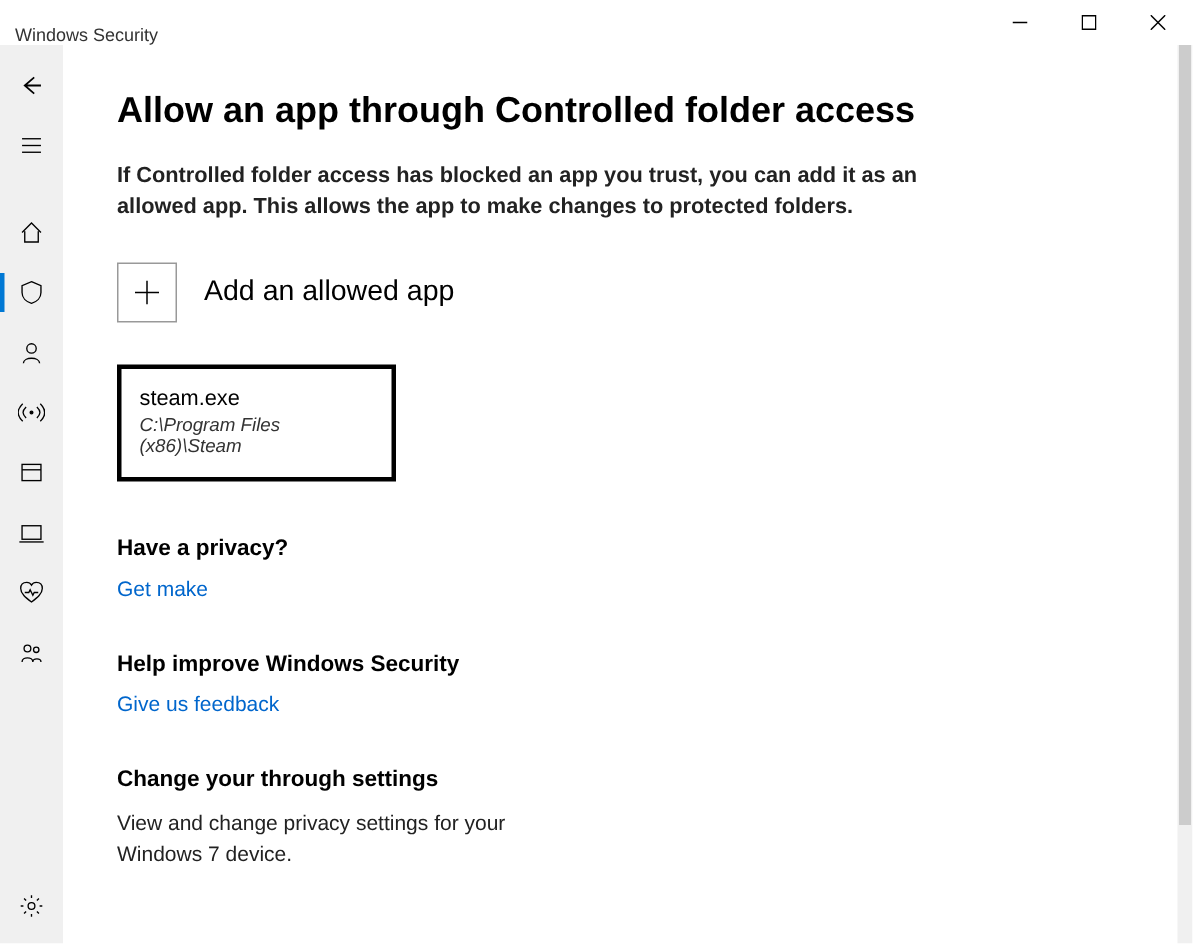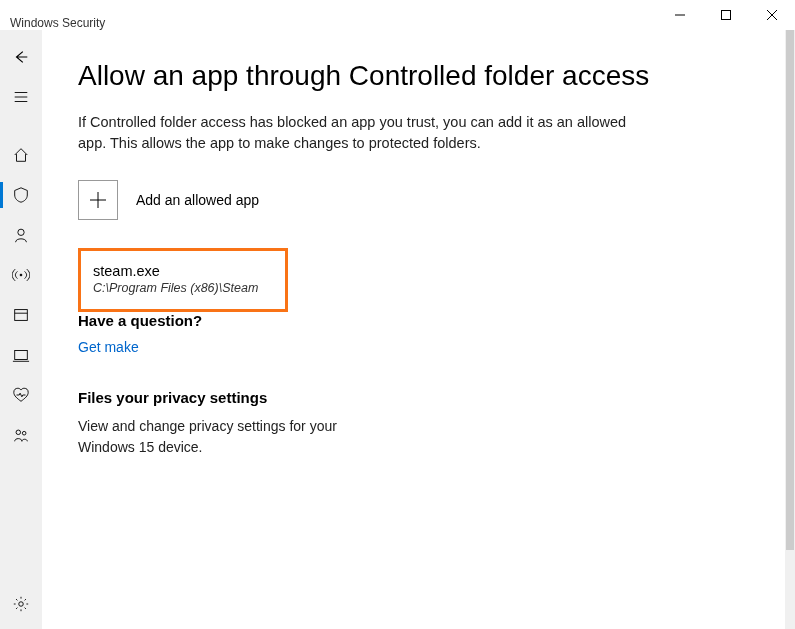--- a/index.html
+++ b/index.html
@@ -9,27 +9,27 @@
     .window-controls { display: flex; }
     .window-controls .ctrl { width: 46px; height: 30px; display: flex; align-items: center; justify-content: center; }
     .window-controls svg { width: 10px; height: 10px; }
     .body-wrap { display: flex; height: calc(629px - 30px); }
     .sidebar { width: 42px; background: #f0f0f0; display: flex; flex-direction: column; gap: 2px; padding-top: 8px; position: relative; }
     .sidebar .ico { width: 42px; height: 38px; display: flex; align-items: center; justify-content: center; position: relative; }
     .sidebar .ico svg { width: 18px; height: 18px; stroke: #000; fill: none; stroke-width: 1; }
     .sidebar .ico.active::before { content: ""; position: absolute; left: 0; top: 6px; bottom: 6px; width: 3px; background: #0078d4; }
     .sidebar-spacer { flex: 1; }
     .main { flex: 1; padding: 28px 40px 0 36px; position: relative; overflow: hidden; }
-    .page-title { font-size: 28px; font-weight: 400; line-height: 1.3; margin-bottom: 18px; }
-    .page-subtitle { font-size: 14.5px; color: #222; line-height: 1.45; max-width: 560px; margin-bottom: 26px; }
+    .page-title { font-size: 24px; font-weight: 700; line-height: 1.3; margin-bottom: 18px; }
+    .page-subtitle { font-size: 14.5px; color: #222; line-height: 1.45; max-width: 560px; margin-bottom: 26px; font-weight: bold; }
     .add-row { display: flex; align-items: center; gap: 18px; margin-bottom: 28px; }
     .add-btn { width: 40px; height: 40px; border: 1px solid #999; display: flex; align-items: center; justify-content: center; background: #fff; }
     .add-btn svg { width: 16px; height: 16px; stroke: #000; stroke-width: 1; }
-    .add-label { font-size: 14px; }
-    .app-item { border: 3px solid #f97316; padding: 12px 12px 14px 12px; width: 210px; }
+    .add-label { font-size: 19px; }
+    .app-item { border: 3px solid #000000; padding: 12px 12px 14px 12px; width: 186px; margin-bottom: 36px; }
     .app-name { font-size: 14.5px; margin-bottom: 2px; }
     .app-path { font-size: 12.5px; color: #333; font-style: italic; }
     .section { margin-bottom: 34px; }
     .section h3 { font-size: 15px; font-weight: 600; margin-bottom: 10px; }
     .link { font-size: 14px; color: #0066cc; cursor: pointer; }
     .sub-text { font-size: 14px; color: #222; line-height: 1.45; max-width: 260px; }
     .scrollbar { position: absolute; right: 0; top: 30px; bottom: 0; width: 10px; background: #f0f0f0; }
     .scrollbar-thumb { position: absolute; left: 1px; right: 1px; top: 0; height: 520px; background: #ccc; }
   </style>
 </head>
@@ -141,27 +141,31 @@
       </div>
       <span class="add-label">Add an allowed app</span>
     </div>
 
     <div class="app-item">
       <div class="app-name">steam.exe</div>
       <div class="app-path">C:\Program Files (x86)\Steam</div>
     </div>
 
     <div class="section">
-      <h3>Have a question?</h3>
+      <h3>Have a privacy?</h3>
       <div class="link">Get make</div>
     </div>
 
+    <div class="section">
+      <h3>Help improve Windows Security</h3>
+      <div class="link">Give us feedback</div>
+    </div>
 
     <div class="section">
-      <h3>Files your privacy settings</h3>
-      <p class="sub-text">View and change privacy settings for your Windows 15 device.</p>
+      <h3>Change your through settings</h3>
+      <p class="sub-text">View and change privacy settings for your Windows 7 device.</p>
     </div>
   </main>
 </div>
 
 <div class="scrollbar">
   <div class="scrollbar-thumb"></div>
 </div>
 
 </body></html>

